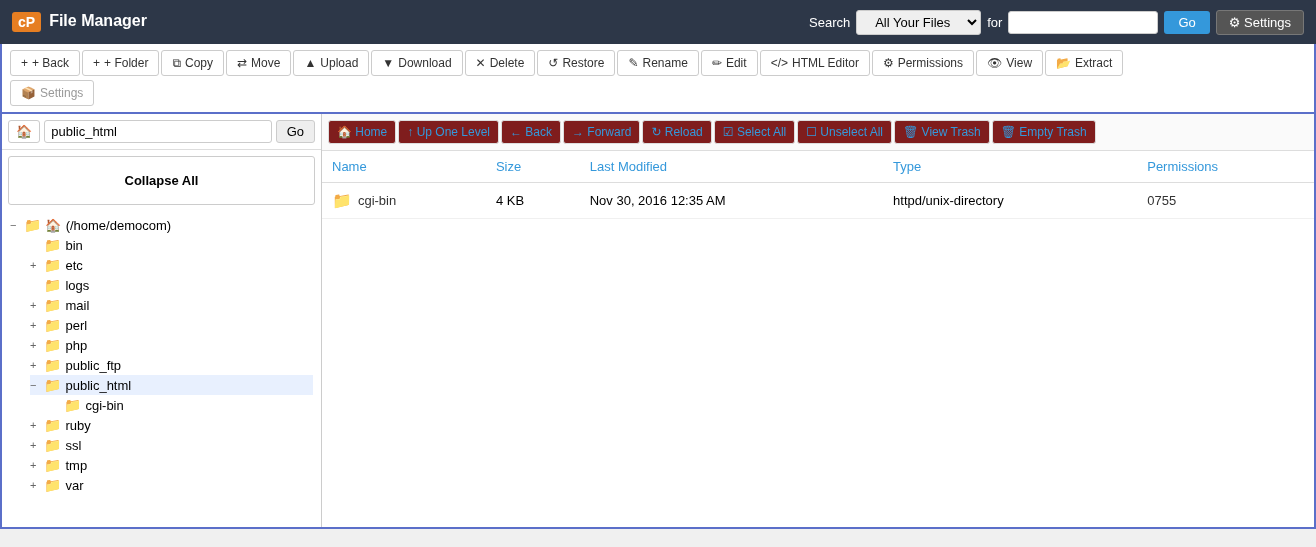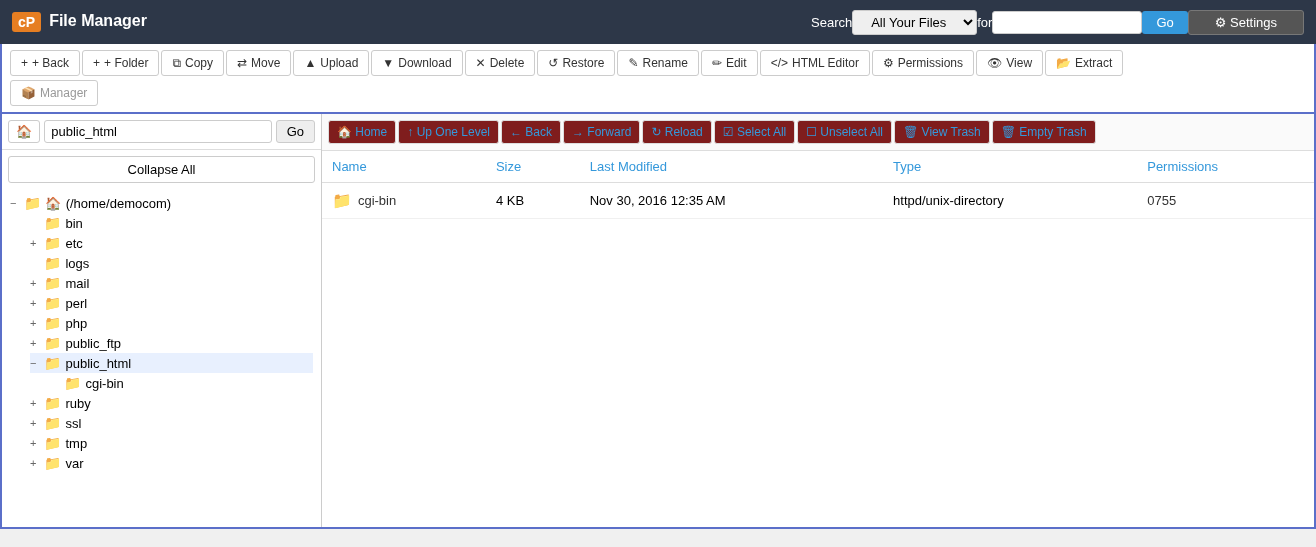--- a/index.html
+++ b/index.html
@@ -26,20 +26,21 @@
       background: #e67e22;
       color: white;
       font-weight: bold;
       font-size: 14px;
       padding: 2px 6px;
       border-radius: 3px;
     }
     .search-area {
       display: flex;
       align-items: center;
+      gap: 6px;
       color: white;
       font-size: 13px;
     }
     .search-select {
       padding: 3px 6px;
       border: 1px solid #ccc;
       border-radius: 3px;
       font-size: 13px;
       text-align: center;
     }
@@ -56,21 +57,21 @@
       border: none;
       padding: 4px 14px;
       border-radius: 3px;
       cursor: pointer;
       font-size: 13px;
     }
     .btn-settings {
       background: #555;
       color: white;
       border: 1px solid #777;
-      padding: 4px 26px;
+      padding: 4px 12px;
       border-radius: 3px;
       cursor: pointer;
       font-size: 13px;
     }
 
     
     .toolbar {
       background: white;
       border: 2px solid #5b6fc9;
       border-top: none;
@@ -148,27 +149,28 @@
     .path-go-btn {
       background: #eee;
       border: 1px solid #ccc;
       padding: 3px 10px;
       border-radius: 3px;
       cursor: pointer;
       font-size: 13px;
     }
     .collapse-all-btn {
       margin: 6px;
-      padding: 5px;
+      padding: 16px;
       background: white;
       border: 1px solid #ccc;
       border-radius: 3px;
       cursor: pointer;
       font-size: 13px;
       text-align: center;
+      font-weight: bold;
     }
     .tree {
       overflow-y: auto;
       flex: 1;
       padding: 4px 8px;
     }
     .tree-item {
       display: flex;
       align-items: center;
       padding: 2px 0;
@@ -319,21 +321,21 @@
     <span>👁</span>
     <span>View</span>
   </button>
   <button class="tool-btn">
     <span>📂</span>
     <span>Extract</span>
   </button>
   <div style="width:100%; margin-top:2px;">
     <button class="compress-btn">
       <span>📦</span>
-      <span>Manager</span>
+      <span>Settings</span>
     </button>
   </div>
 </div>
 
 <div class="main-area">
 
   <div class="left-panel">
     <div class="path-bar">
       <button class="home-icon-btn">🏠</button>
       <input class="path-input" type="text" value="public_html" style="">

